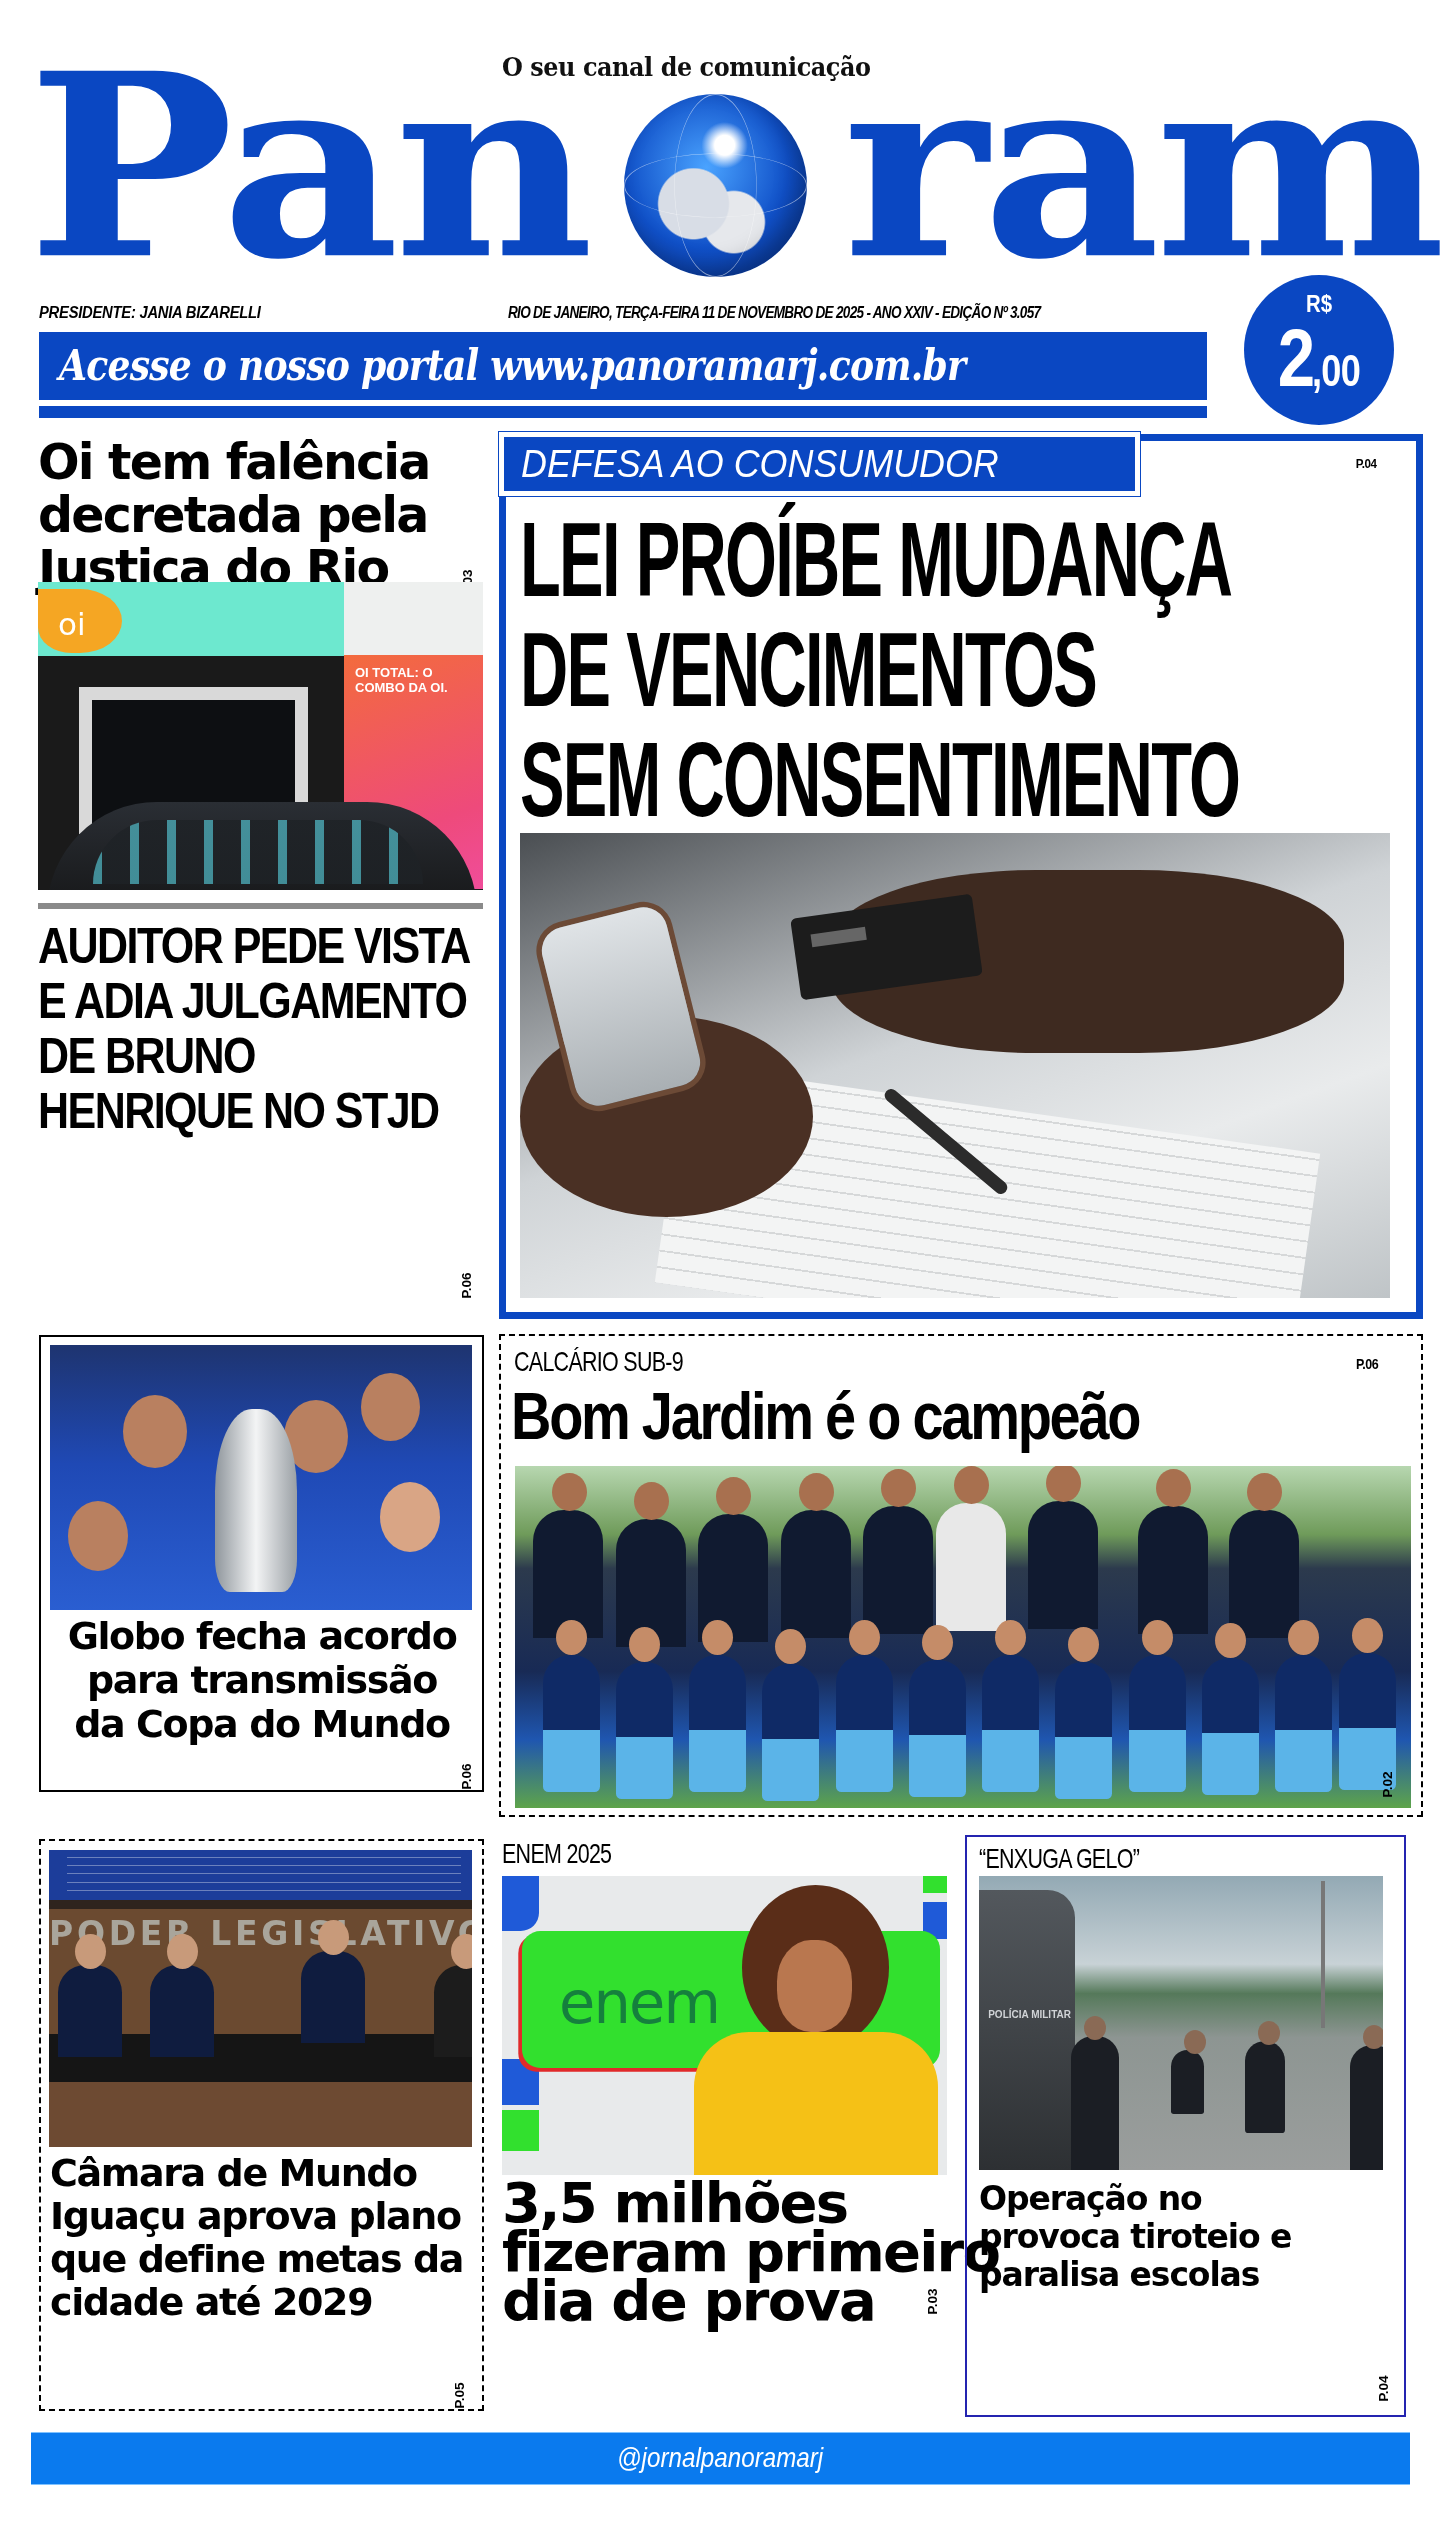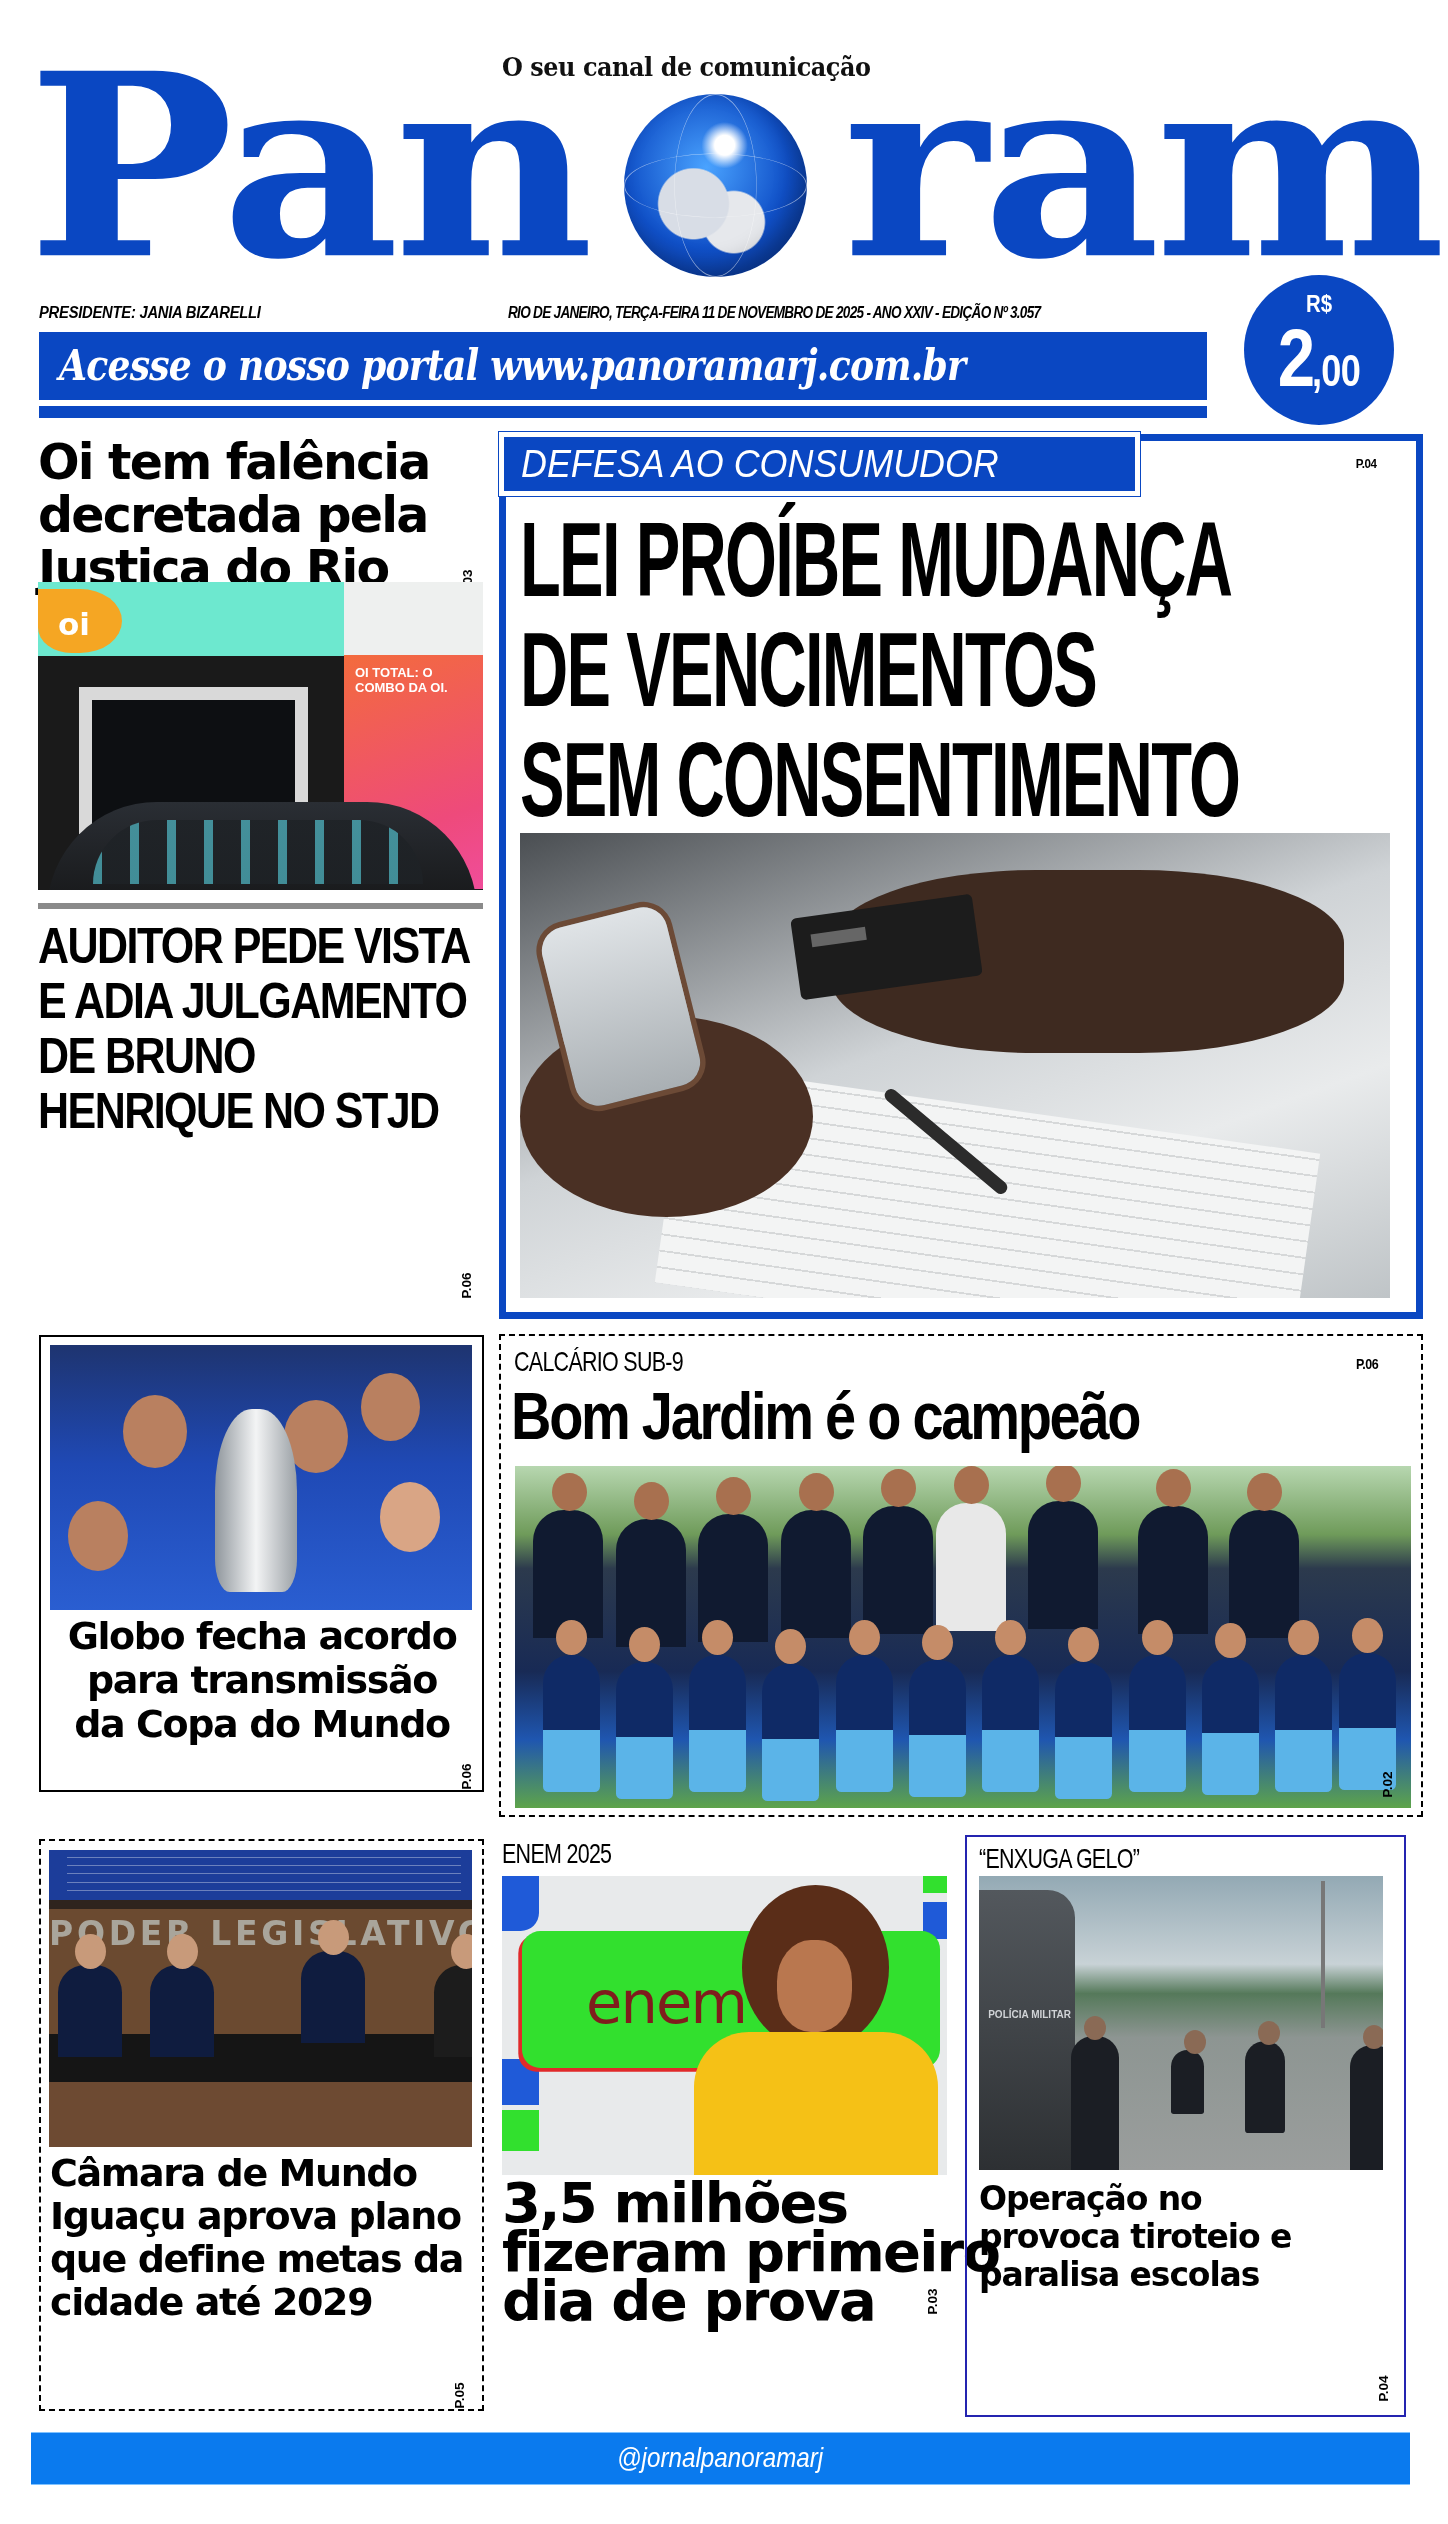--- a/index.html
+++ b/index.html
@@ -94,21 +94,21 @@
   .oi-hl { position: absolute; left: 38px; top: 436px; width: 449px; font-size: 49px; line-height: 53px; }
   .oi-photo {
     left: 38px; top: 582px; width: 445px; height: 308px;
     background:
       linear-gradient(180deg, #6de8cf 0 24%, #1a1a1a 24% 100%);
   }
   .oi-photo .logo-blob {
     position: absolute; left: 0; top: 7.3px; width: 84px; height: 64px; background: #f5a623;
     border-radius: 0 50% 50% 40%;
   }
-  .oi-photo .logo-blob span { position: absolute; left: 20px; top: 16.5px; color: #fff; font-weight: 700; font-size: 31px; font-family: "DejaVu Sans", sans-serif; }
+  .oi-photo .logo-blob span { position: absolute; left: 20px; top: 16.5px; color: #fff; font-weight: 400; font-size: 31px; font-family: "DejaVu Sans", sans-serif; }
   .oi-photo .wall { position: absolute; left: 306px; top: 0; width: 139px; height: 73px; background: #eef0ef; }
   .oi-photo .ad { position: absolute; left: 306px; top: 73px; width: 139px; height: 234px;
     background: linear-gradient(160deg, #f36b3d 0%, #ee4a7b 70%, #f04d9a 100%); }
   .oi-photo .ad .t1 { position: absolute; left: 11px; top: 11px; color: #fff; font-size: 13px; font-weight: 700; line-height: 14.7px; }
   .oi-photo .door { position: absolute; left: 41px; top: 105px; width: 229px; height: 147px; background: #0d0f12; border: 13px solid #d9d9d9; border-bottom: none; }
   .oi-photo .car { position: absolute; left: 9.2px; top: 220px; width: 430px; height: 137px; border-radius: 110px 110px 0 0; background: linear-gradient(180deg, #2a2e34, #111); }
   .oi-photo .car::after { content:""; position:absolute; left:46px; top:18.3px; width:330px; height:64px; border-radius: 73px 73px 0 0;
     background: repeating-linear-gradient(90deg, #4ba9b5 0 9.2px, #1e2226 9.2px 37px); opacity: 0.8; }
   .oi-rule { position: absolute; left: 38px; top: 903px; width: 445px; height: 5.5px; background: #8a8a8a; }
 
@@ -177,21 +177,21 @@
   .cam-photo .sign { position: absolute; left: 0; top: 64px; width: 423px; font-family: "DejaVu Sans", sans-serif; font-weight: 900; font-size: 33px; color: #a9a59b; letter-spacing: 3.7px; white-space: nowrap; }
   .cam-photo .person { position: absolute; top: 115px; width: 64px; height: 92px; border-radius: 27.5px 27.5px 0 0; background: #0f1c3f; }
   .cam-photo .person::before { content:""; position:absolute; left:16.5px; top:-31px; width:31px; height:35px; border-radius:50%; background:#c89a7a; }
   .cam-hl { position: absolute; left: 50px; top: 2152px; width: 430px; font-size: 38px; line-height: 43px; letter-spacing: -1.4px; }
   .pageref-cam { left: 446px; top: 2388px; }
 
   
   .enem-kicker { left: 502px; top: 1838px; }
   .enem-photo { left: 502px; top: 1876px; width: 445px; height: 299px; background: #e8eaeb; }
   .enem-photo .green { position: absolute; left: 20px; top: 55px; width: 418px; height: 137px; background: #32e02e; border-radius: 18.3px; box-shadow: -3.7px 3.7px 0 #e02a2a; }
-  .enem-photo .word { position: absolute; left: 57px; top: 92px; font-family: "DejaVu Sans", sans-serif; font-size: 59px; color: #7f1d1d; font-weight: 400; letter-spacing: -1.8px; margin-left: 27px; }
+  .enem-photo .word { position: absolute; left: 57px; top: 92px; font-family: "DejaVu Sans", sans-serif; font-size: 59px; color: #15803d; font-weight: 400; letter-spacing: -1.8px; }
   .enem-photo .bar { position: absolute; }
   .enem-photo .hair { position: absolute; left: 240px; top: 9.2px; width: 147px; height: 165px; border-radius: 50%; background: #5a2d18; }
   .enem-photo .face { position: absolute; left: 275px; top: 64px; width: 75px; height: 92px; border-radius: 45%; background: #b9774f; }
   .enem-photo .shirt { position: absolute; left: 192px; top: 156px; width: 244px; height: 147px; border-radius: 55px 55px 0 0; background: #f5c116; }
   .enem-hl { position: absolute; left: 502px; top: 2178px; width: 449px; font-size: 56px; line-height: 49px; letter-spacing: -1.8px; }
   .pageref-enem { left: 919px; top: 2294px; }
 
   
   .op-box { position: absolute; left: 965px; top: 1835px; width: 441px; height: 582px; border: 2.7px solid #2424b0; }
   .op-kicker { left: 979px; top: 1843px; }

